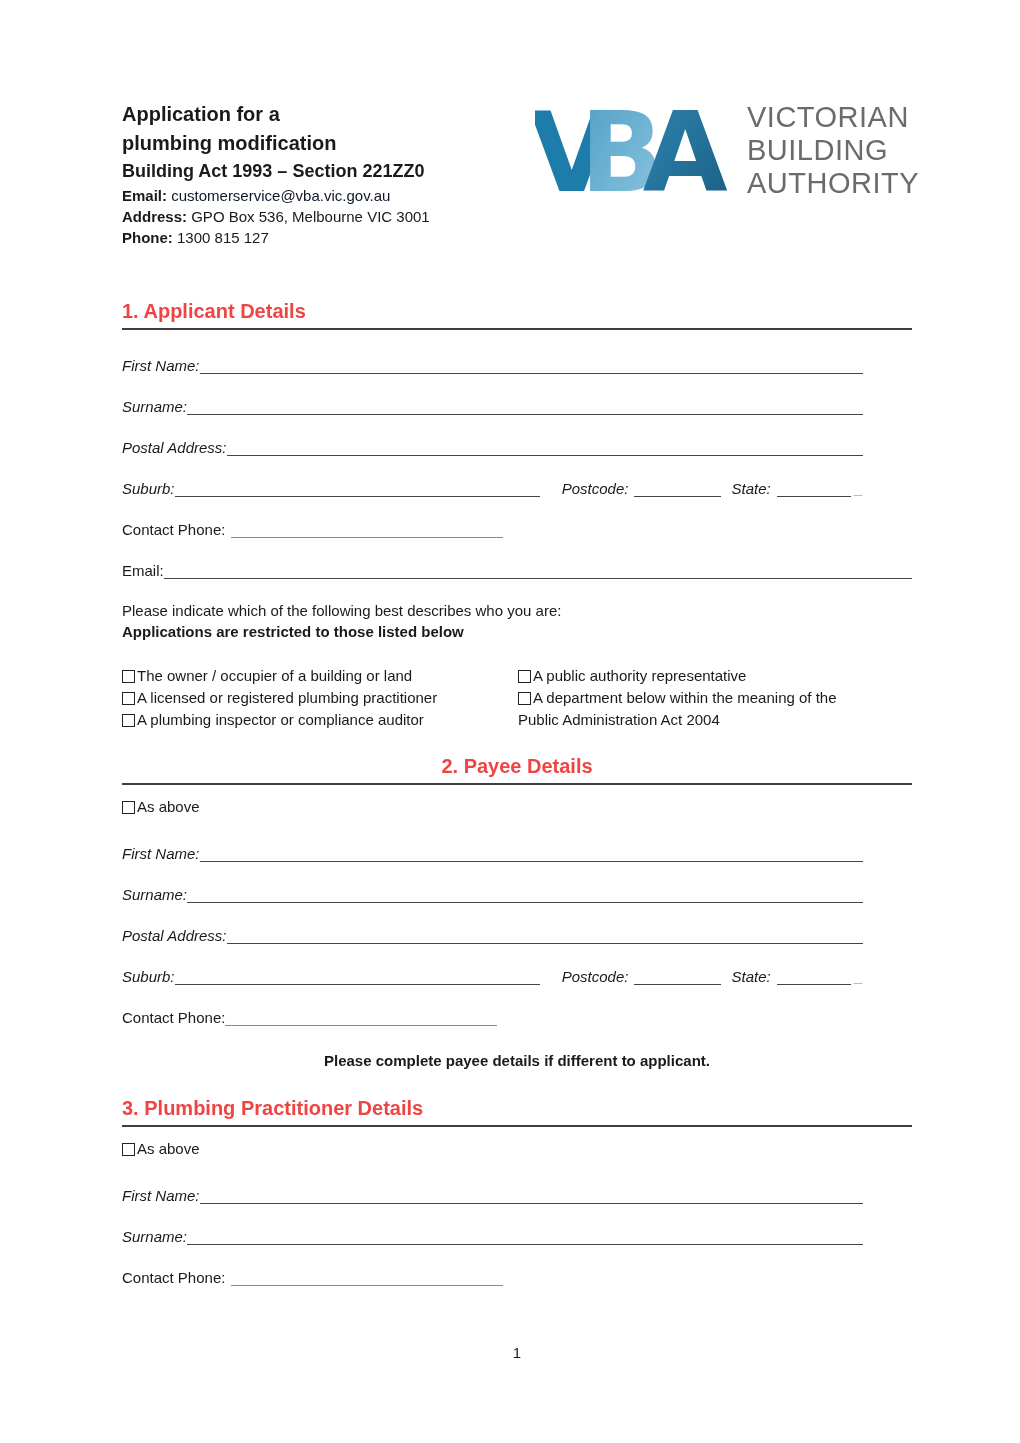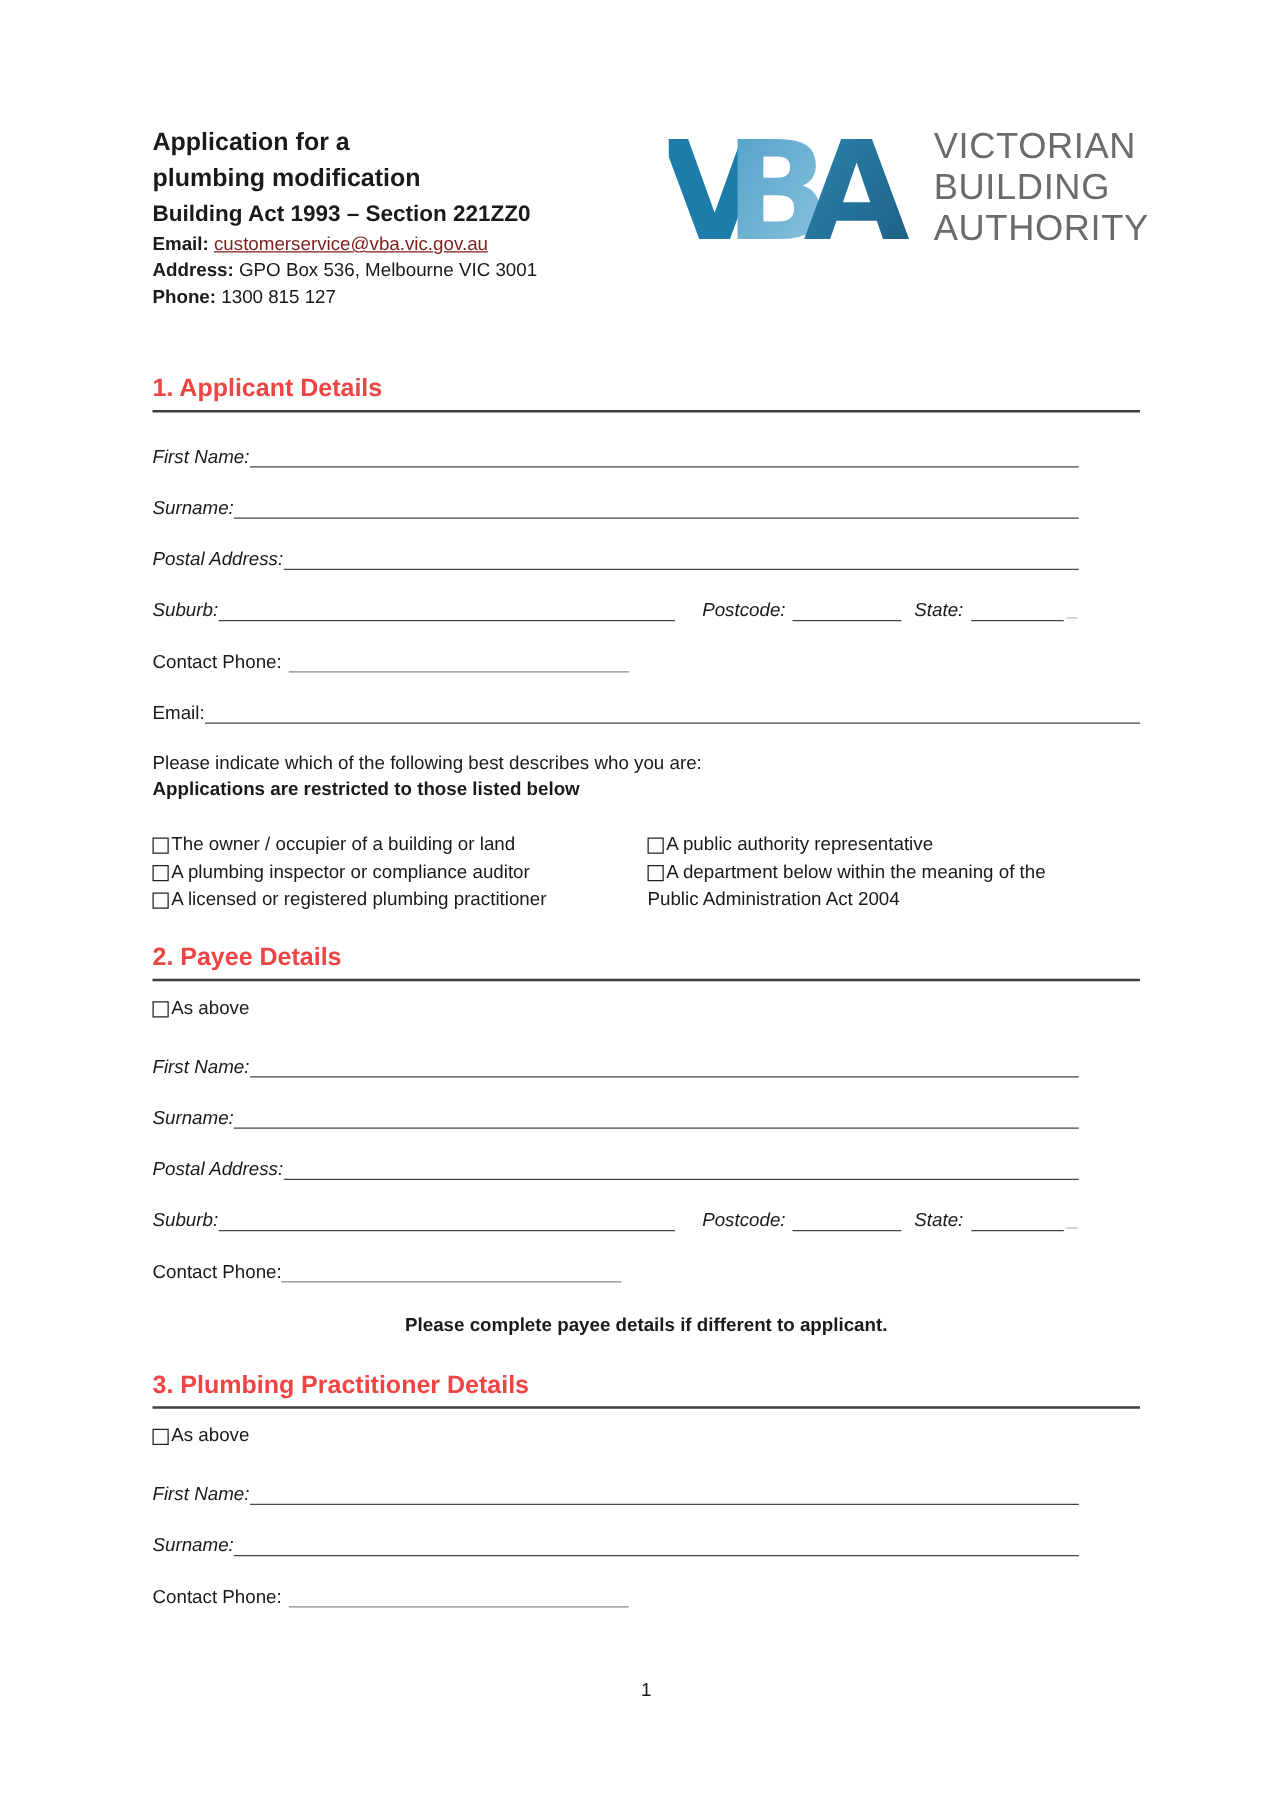--- a/index.html
+++ b/index.html
@@ -14,21 +14,21 @@
     overflow: hidden;
     padding: 100px 108px 0 122px;
   }
 
   
   .header { position: relative; min-height: 148px; }
   .title-line { font-size: 20px; font-weight: bold; line-height: 29px; }
   .subtitle { font-size: 18px; font-weight: bold; line-height: 27px; }
   .contact-line { font-size: 15px; line-height: 21px; }
   .contact-line .lbl { font-weight: bold; }
-  .link { color: #7f1d1d; text-decoration: underline; cursor: pointer; }
+  .link { color: #0f172a; cursor: pointer; }
 
   .logo {
     position: absolute;
     left: 413px;   
     top: -6px;
     display: flex;
     align-items: center;
     gap: 16px;
   }
   .logo svg { display: block; }
@@ -46,21 +46,21 @@
     color: #ef4444;
     font-size: 20px;
     line-height: 23px;
     font-weight: bold;
   }
   .section-heading .rule {
     margin-top: 5px;
     border-top: 2px solid #3F3F3F;
     height: 0;
   }
-  .sh2 { margin-top: 24px; }
+  .sh2 { margin-top: 24px; text-align: center; }
   .sh3 { margin-top: 26px; }
 
   
   .fields { margin-top: 27px; }
   .frow {
     display: flex;
     align-items: flex-end;
     height: 17px;
     margin-bottom: 24px;
     font-size: 15px;
@@ -213,25 +213,25 @@
   <div class="restricted">Applications are restricted to those listed below</div>
 
   <div class="cb-grid">
     <div class="cb-col">
       <div class="cb-item">
         <span class="checkbox"></span>
         <span>The owner / occupier of a building or land</span>
       </div>
       <div class="cb-item">
         <span class="checkbox"></span>
+        <span>A licensed or registered plumbing practitioner</span>
+      </div>
+      <div class="cb-item">
+        <span class="checkbox"></span>
         <span>A plumbing inspector or compliance auditor</span>
-      </div>
-      <div class="cb-item">
-        <span class="checkbox"></span>
-        <span>A licensed or registered plumbing practitioner</span>
       </div>
     </div>
     <div class="cb-col">
       <div class="cb-item">
         <span class="checkbox"></span>
         <span>A public authority representative</span>
       </div>
       <div class="cb-item">
         <span class="checkbox"></span>
         <span>A department below within the meaning of the</span>

